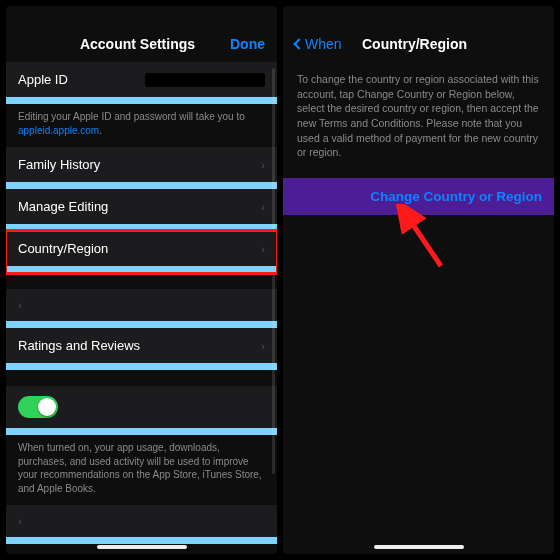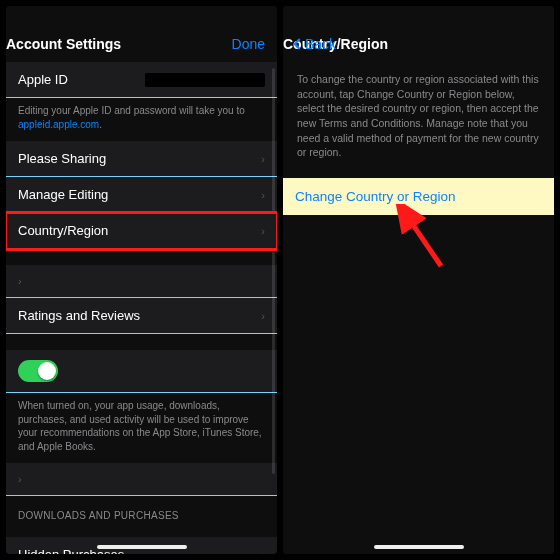--- a/index.html
+++ b/index.html
@@ -26,34 +26,35 @@
   .navbar {
     display: flex;
     align-items: center;
     justify-content: space-between;
     padding: 6px 12px 10px 12px;
     position: relative;
   }
   .nav-title {
     position: absolute;
     left: 0; right: 8px;
+    text-align: center;
     color: #fff;
     font-size: 14px;
     font-weight: 600;
     pointer-events: none;
   }
   .nav-left, .nav-right {
     color: #0a84ff;
     font-size: 14px;
     z-index: 1;
     display: flex;
     align-items: center;
     gap: 2px;
   }
-  .nav-right { font-weight: 400; }
+  .nav-right { font-weight: 700; }
   .chev-left {
     display: inline-block;
     width: 8px; height: 8px;
     border-left: 2px solid #0a84ff;
     border-bottom: 2px solid #0a84ff;
     transform: rotate(45deg);
   }
   .scroll { flex: 1; overflow: hidden; position: relative; }
   .scrolltrack {
     position: absolute;
@@ -64,21 +65,21 @@
   }
   .section-gap { height: 16px; }
   .cell, .cellplain {
     background: #1c1c1e;
     padding: 10px 12px;
     font-size: 13px;
     color: #fff;
     display: flex;
     align-items: center;
     justify-content: space-between;
-    border-bottom: 1px solid #7dd3fc;
+    border-bottom: 7px solid #7dd3fc;
   }
   .cell .chev {
     color: #555;
     font-size: 11px;
   }
   .cell.highlight {
     outline: 3px solid #ff1a1a;
     outline-offset: -1px;
     position: relative;
     z-index: 2;
@@ -110,25 +111,26 @@
     border-radius: 50%;
     box-shadow: 0 1px 2px rgba(0,0,0,0.4);
   }
   .desc {
     padding: 10px 14px 18px 14px;
     font-size: 10.5px;
     line-height: 1.4;
     color: #8a8a8e;
   }
   .action-cell {
-    background: #fef9c3;
+    background: #4c1d95;
     padding: 11px 12px;
-    text-align: left;
+    text-align: right;
     color: #0a84ff;
     font-size: 13.5px;
+    font-weight: bold;
   }
   .homebar {
     position: absolute;
     bottom: 5px; left: 50%;
     transform: translateX(-50%);
     width: 90px; height: 4px;
     background: #eee;
     border-radius: 2px;
   }
   .arrow {
@@ -155,21 +157,21 @@
   <div class="scroll">
     <div class="cell">
       <span>Apple ID</span>
       <span class="idvalue"></span>
     </div>
     <div class="footnote">
       <span>Editing your Apple ID and password will take you to </span><span class="link">appleid.apple.com</span><span>.</span>
     </div>
 
     <div class="cell">
-      <span>Please Sharing</span>
+      <span>Family History</span>
       <span class="chev">›</span>
     </div>
     <div class="cell">
       <span>Manage Editing</span>
       <span class="chev">›</span>
     </div>
     <div class="cell highlight">
       <span>Country/Region</span>
       <span class="chev">›</span>
     </div>
@@ -206,27 +208,27 @@
     <div class="scrolltrack"></div>
   </div>
   <div class="homebar"></div>
 </div>
 
 <div class="phone">
   <div class="statusbar"></div>
   <div class="navbar">
     <span class="nav-left">
       <span class="chev-left"></span>
-      <span>Back</span>
+      <span>When</span>
     </span>
     <span class="nav-title">Country/Region</span>
     <span class="nav-right"></span>
   </div>
   <div class="scroll">
-    <div class="desc">To change the country or region associated with this account, tap Change Country or Region below, select the desired country or region, then accept the new Terms and Conditions. Manage note that you need a valid method of payment for the new country or region.</div>
+    <div class="desc">To change the country or region associated with this account, tap Change Country or Region below, select the desired country or region, then accept the new Terms and Conditions. Please note that you used a valid method of payment for the new country or region.</div>
     <div class="action-cell">Change Country or Region</div>
   </div>
   <svg class="arrow" style="top:198px; left:110px;" width="60" height="70" viewBox="0 0 60 70">
     <defs>
       <marker id="ah" markerWidth="8" markerHeight="8" refX="4" refY="3" orient="auto">
         <path d="M0,0 L7,3 L0,6 Z" fill="#ff1a1a"></path>
       </marker>
     </defs>
     <line x1="48" y1="62" x2="10" y2="6" stroke="#ff1a1a" stroke-width="5" marker-end="url(#ah)"></line>
   </svg>

